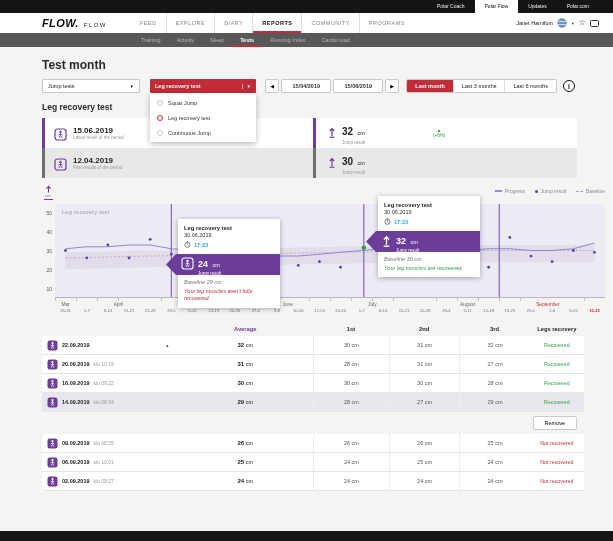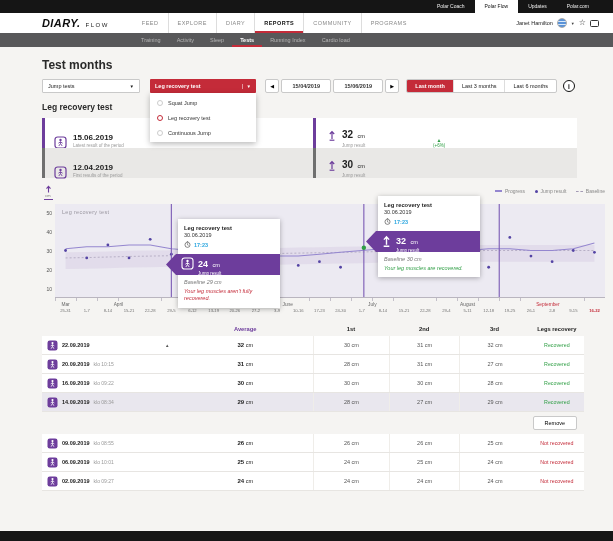--- a/index.html
+++ b/index.html
@@ -50,21 +50,21 @@
         margin-left:6px;display:flex;align-items:center;justify-content:center;padding:0;cursor:pointer;}
   
   .dd-panel{position:absolute;left:150px;top:46px;width:106px;background:#fff;z-index:40;
             box-shadow:0 2px 6px rgba(0,0,0,.28);padding:2px 0;}
   .opt{height:15px;display:flex;align-items:center;gap:5px;padding:0 7px;font-size:5.5px;color:#333;cursor:pointer;}
   .radio{width:6px;height:6px;border:1px solid #ccc;border-radius:50%;background:#fff;flex:0 0 auto;}
   .radio.sel{border:1.8px solid #c42b39;}
   .section-title{font-size:8.5px;font-weight:700;color:#2a2a2a;margin:9px 0 6px 0;}
   
   .summary{margin-right:36px;}
-  .sumrow{height:30px;display:flex;align-items:flex-end;position:relative;}
+  .sumrow{height:30px;display:flex;align-items:center;position:relative;}
   .sumrow.a{background:#fff;border-left:3px solid #6d3d9c;}
   .sumrow.b{background:#e9e8e6;border-left:3px solid #6f6f6f;}
   .jicon-outline{width:13px;height:13px;margin-left:9px;flex:0 0 auto;}
   .sumdate{margin-left:6px;display:flex;flex-direction:column;line-height:1.2;}
   .sumdate b{font-size:8px;color:#222;}
   .sumdate small{font-size:4.5px;color:#999;}
   .middiv{position:absolute;left:268px;top:0;bottom:0;width:2.5px;}
   .sumrow.a .middiv{background:#6d3d9c;}
   .sumrow.b .middiv{background:#6f6f6f;}
   .sumright{position:absolute;left:282px;display:flex;align-items:center;gap:5px;}
@@ -153,21 +153,21 @@
     <div id="topbar-links" style="display:flex;">
         <span class="toplink">Polar Coach</span>
         <span class="toplink active">Polar Flow</span>
         <span class="toplink">Updates</span>
         <span class="toplink">Polar.com</span>
       </div>
   </div>
 
   <div class="nav">
     <div class="logo">
-      <span>DIARY.</span><span class="flow">FLOW</span>
+      <span>FLOW.</span><span class="flow">FLOW</span>
     </div>
     <div class="menu" id="nav-menu">
         <span class="mitem first">FEED</span>
         <span class="mitem">EXPLORE</span>
         <span class="mitem">DIARY</span>
         <span class="mitem active">REPORTS</span>
         <span class="mitem">COMMUNITY</span>
         <span class="mitem">PROGRAMS</span>
       </div>
     <div class="userarea">
@@ -184,21 +184,21 @@
         <span class="snitem">Training</span>
         <span class="snitem">Activity</span>
         <span class="snitem">Sleep</span>
         <span class="snitem active">Tests</span>
         <span class="snitem">Running Index</span>
         <span class="snitem">Cardio load</span>
       </div>
   </div>
 
   <div class="content">
-    <div class="page-title">Test months</div>
+    <div class="page-title">Test month</div>
 
     <div class="controls">
       <div class="dd white">
         <span>Jump tests</span>
         <span class="ddcaret">▼</span>
       </div>
       <div class="dd red">
         <span>Leg recovery test</span>
         <span class="ddcaret">▼</span>
       </div>

